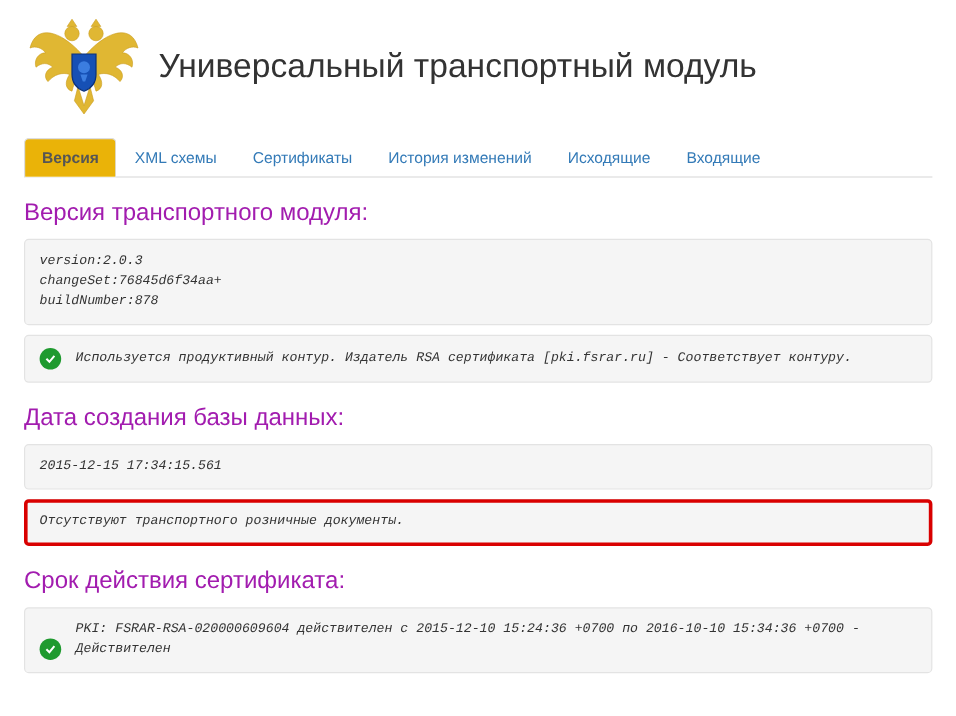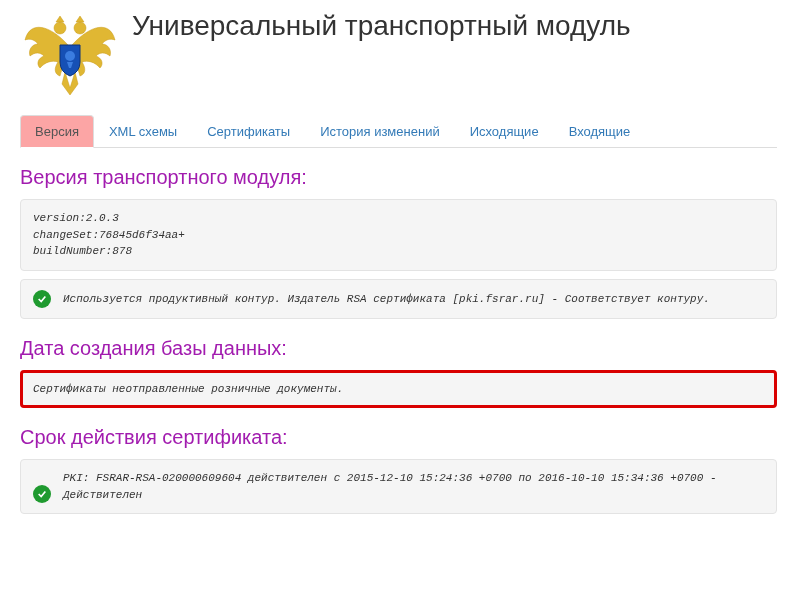--- a/index.html
+++ b/index.html
@@ -10,21 +10,21 @@
     background: #fff;
     color: #333;
     font-size: 14px;
   }
   .page {
     padding: 10px 20px 20px 20px;
     width: 797px;
   }
   .header {
     display: flex;
-    align-items: flex-start;
+    align-items: center;
     margin-bottom: 15px;
   }
   .emblem {
     width: 100px;
     height: 90px;
     margin-right: 12px;
     position: relative;
     flex-shrink: 0;
   }
   .emblem svg { width: 100%; height: 100%; }
@@ -46,22 +46,23 @@
     padding: 8px 14px;
     cursor: pointer;
     color: #337ab7;
     font-size: 13px;
     border: 1px solid transparent;
     border-radius: 4px 4px 0 0;
     margin-bottom: -1px;
   }
   .tab.active {
     color: #555;
-    background: #fca5a5;
+    background: #eab308;
     border-color: #ddd #ddd #fff;
+    font-weight: bold;
   }
   h3.section-title {
     font-size: 20px;
     font-weight: 400;
     margin: 18px 0 10px 0;
     color: #a21caf;
   }
   .well {
     background: #f5f5f5;
     border: 1px solid #e3e3e3;
@@ -151,23 +152,26 @@
   <div class="well flex">
     <span class="check-icon">
       <svg viewBox="0 0 12 12">
           <path d="M2 6 L5 9 L10 3" fill="none" stroke="#fff" stroke-width="2"></path>
         </svg>
     </span>
     <span>Используется продуктивный контур. Издатель RSA сертификата [pki.fsrar.ru] - Соответствует контуру.</span>
   </div>
 
   <h3 class="section-title">Дата создания базы данных:</h3>
+  <div class="well">
+    <span>2015-12-15 17:34:15.561</span>
+  </div>
 
   <div class="well highlighted">
-    <span>Сертификаты неотправленные розничные документы.</span>
+    <span>Отсутствуют транспортного розничные документы.</span>
   </div>
 
   <h3 class="section-title">Срок действия сертификата:</h3>
   <div class="well flex">
     <span class="check-icon">
       <svg viewBox="0 0 12 12">
           <path d="M2 6 L5 9 L10 3" fill="none" stroke="#fff" stroke-width="2"></path>
         </svg>
     </span>
     <span>PKI: FSRAR-RSA-020000609604 действителен с 2015-12-10 15:24:36 +0700 по 2016-10-10 15:34:36 +0700 - Действителен</span>

